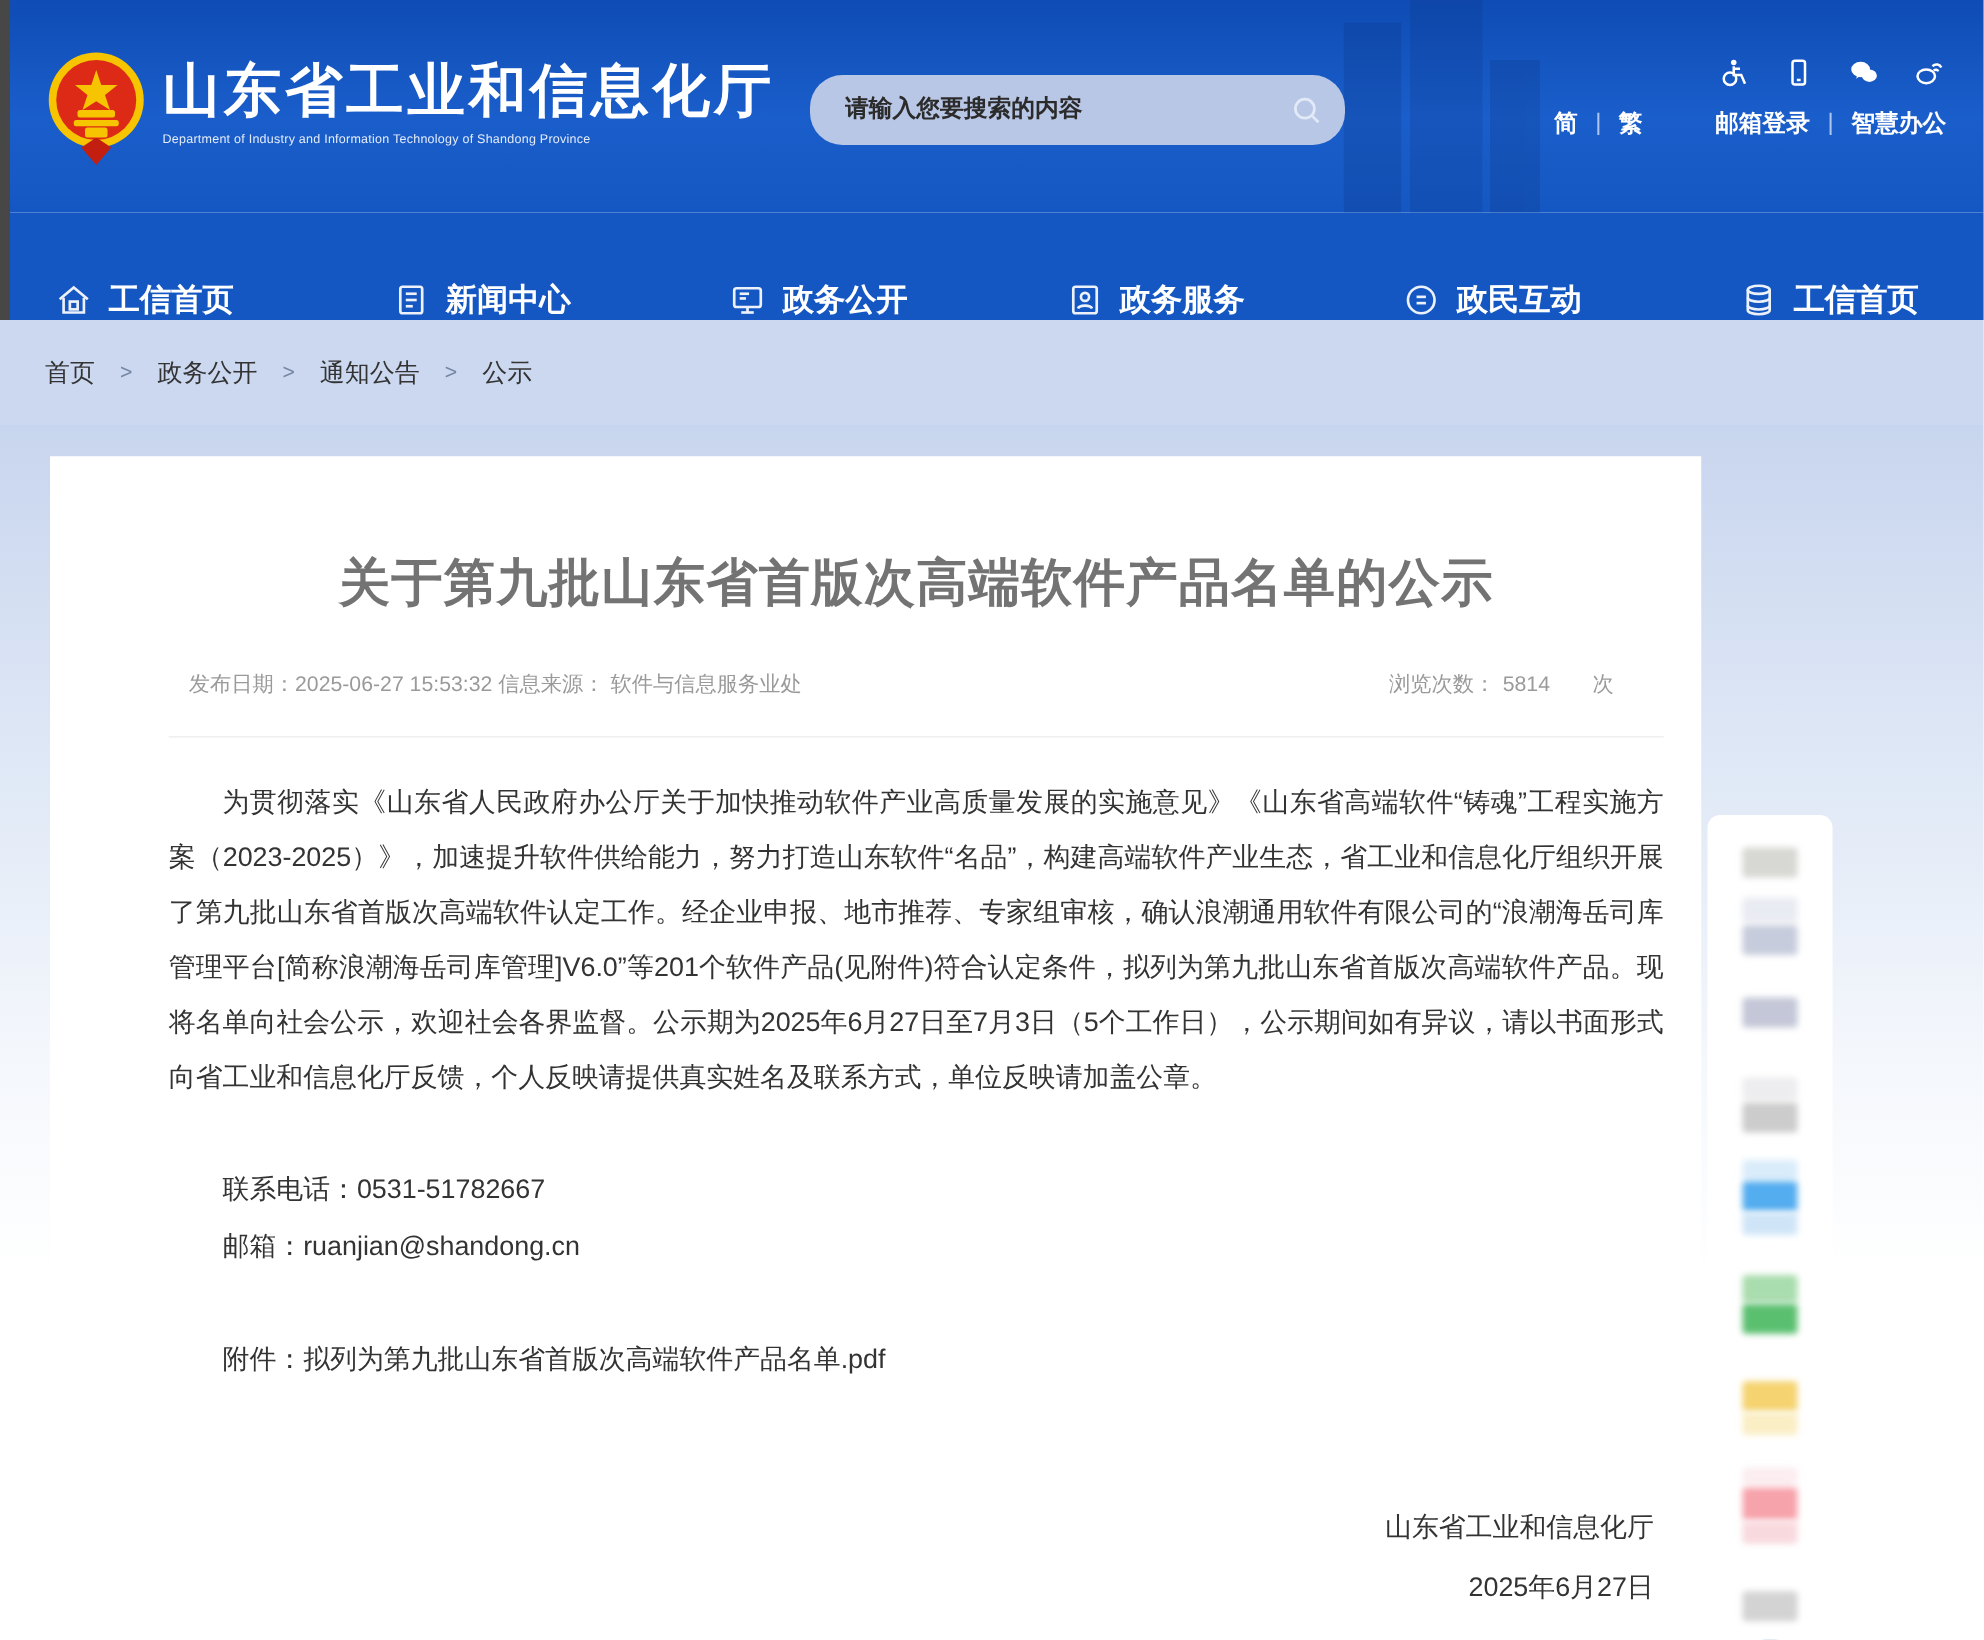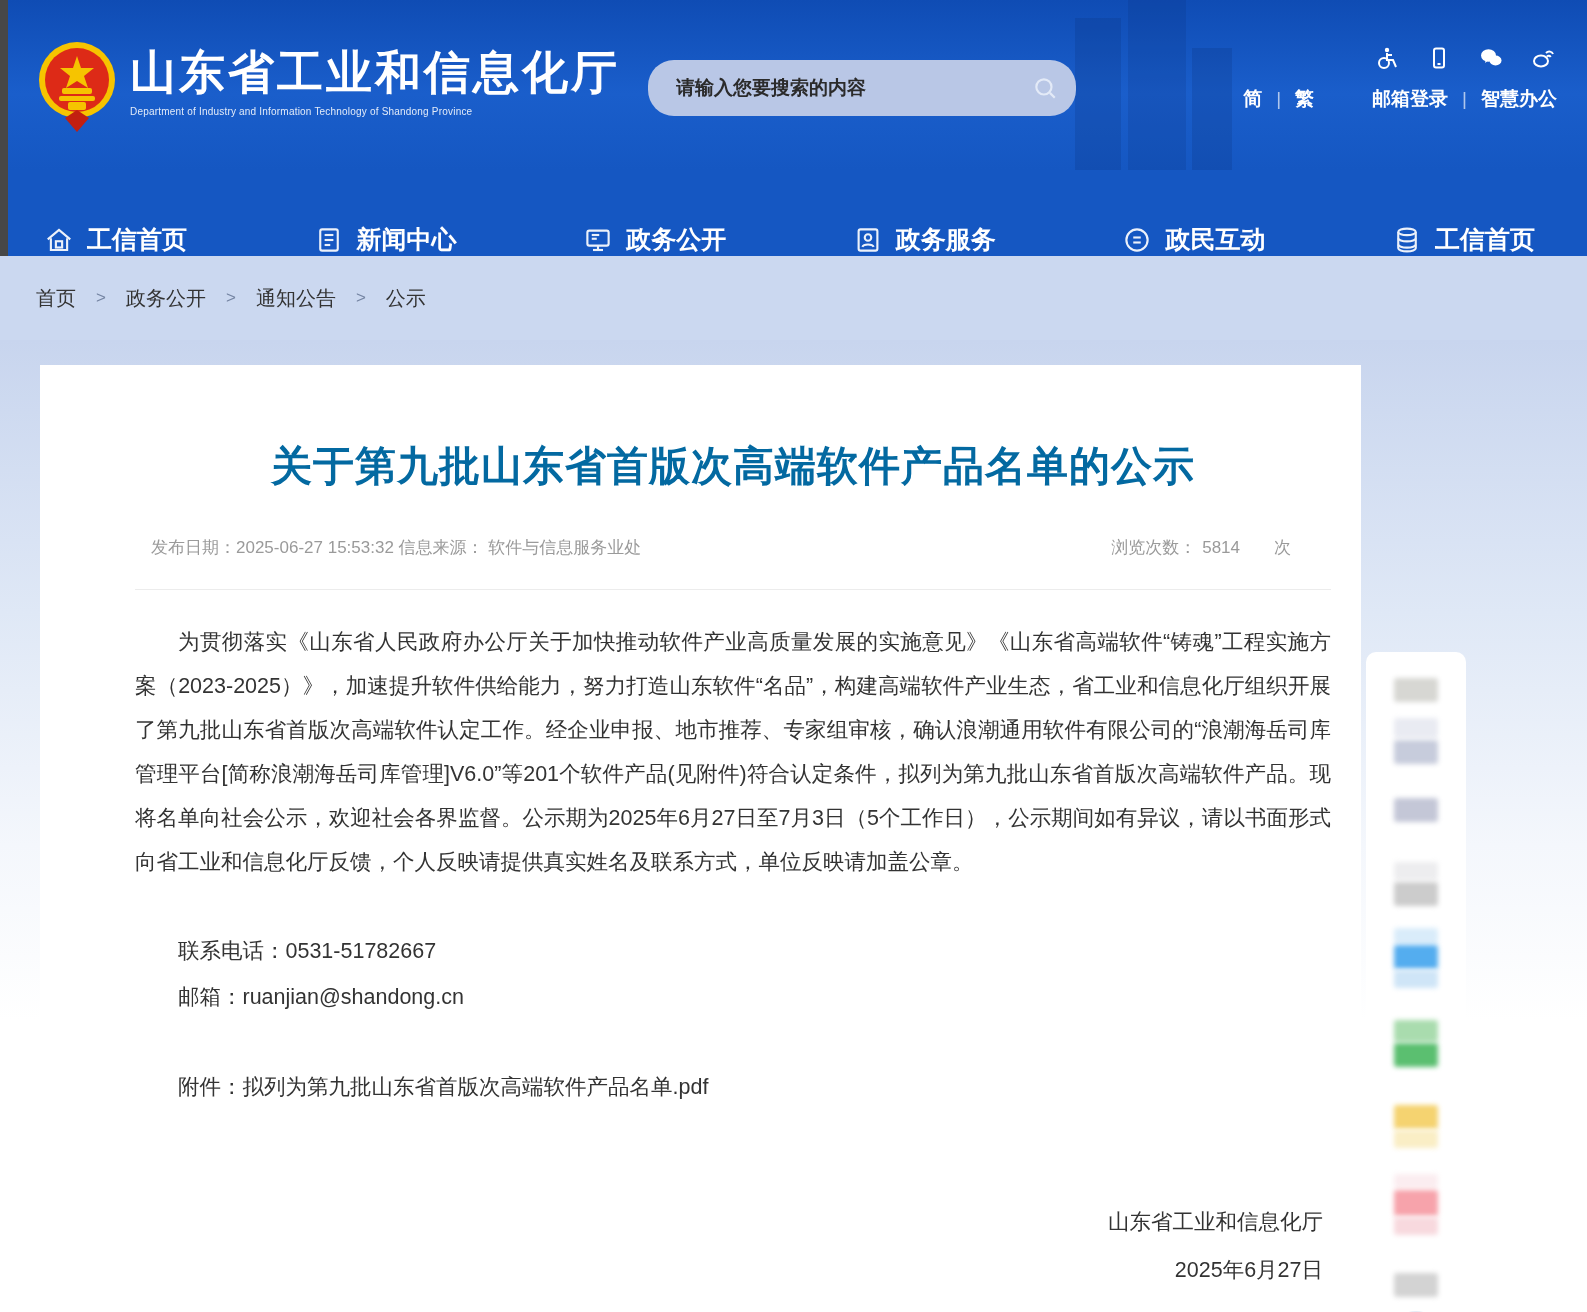--- a/index.html
+++ b/index.html
@@ -66,21 +66,21 @@
   
   .content-bg {
     position:absolute; top:340px; left:0; right:0; bottom:0;
     background:linear-gradient(180deg,#c8d5ee 0%,#dfe8f6 28%,#f4f7fc 52%,#ffffff 70%);
   }
   .article-card {
     position:absolute; left:40px; top:25px; width:1321px; bottom:-10px;
     background:#fff; padding:74px 30px 0 95px;
   }
   .article-title {
-    margin:0 0 42px; text-align:center; font-size:41px; font-weight:bold; color:#0369a1; letter-spacing:1px;
+    margin:0 0 42px; text-align:center; font-size:41px; font-weight:bold; color:#737373; letter-spacing:1px;
   }
   .meta-row {
     display:flex; justify-content:space-between; align-items:baseline;
     font-size:17px; color:#9a9a9a; padding:0 40px 30px 16px; border-bottom:1px solid #ececec;
   }
   .meta-row .m-group { }
   .meta-row .views-val { margin:0 34px 0 6px; }
 
   .article-body p.body-para {
     margin:30px 0 0; font-size:21.5px; line-height:44px; color:#333;

